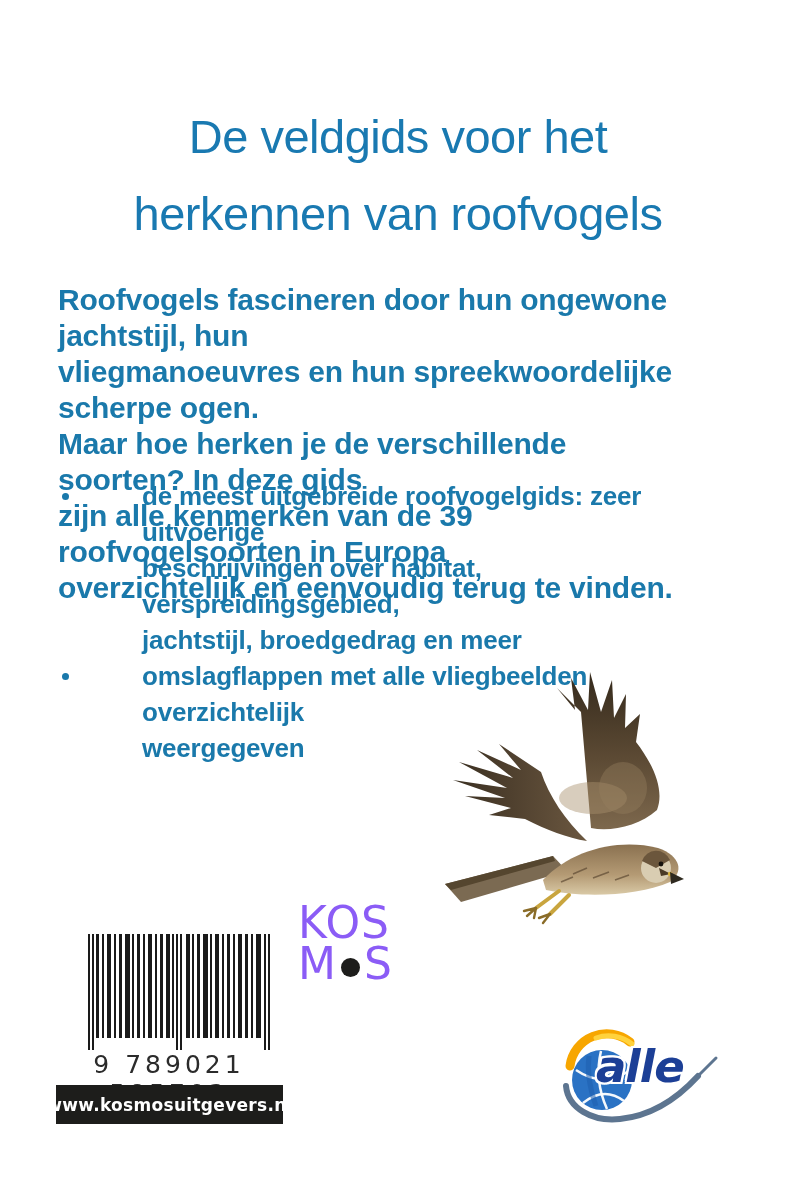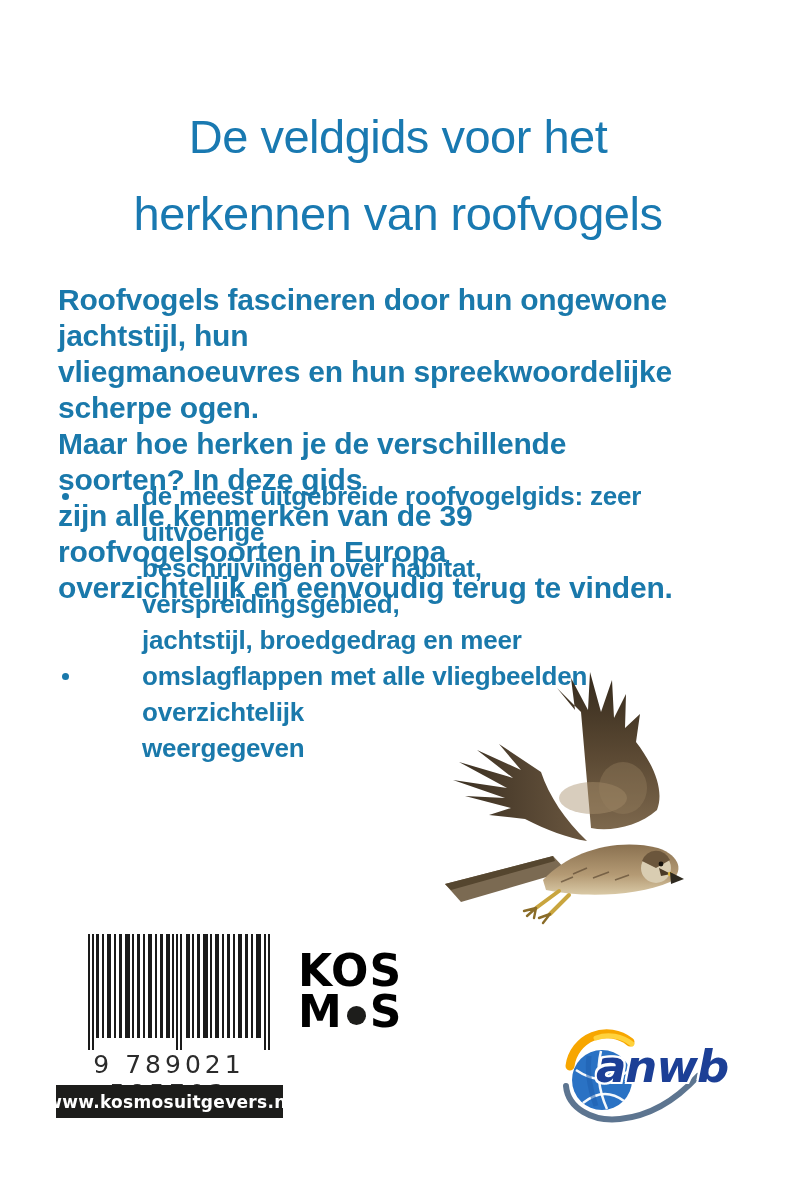--- a/index.html
+++ b/index.html
@@ -32,31 +32,31 @@
   .bird { position:absolute; left:443px; top:668px; }
 
   
   .barcode-bars { position:absolute; left:88px; top:934px; }
   .barcode-number {
     position:absolute; left:50px; top:1050px; width:238px; text-align:center;
     color:#2b2b2b; font-size:25px; font-weight:400; letter-spacing:4px;
     font-family:"DejaVu Sans", sans-serif;
   }
   .www-bar {
-    position:absolute; left:56px; top:1085px; width:227px; height:33px;
+    position:absolute; left:56px; top:1085px; width:227px; height:39px;
     background:#1d1d1b; display:flex; align-items:center; justify-content:center;
   }
   .www-bar span {
     color:#ffffff; font-size:17px; font-weight:700; letter-spacing:0.3px;
     font-family:"DejaVu Sans", sans-serif;
   }
 
   
-  .kosmos { position:absolute; left:298px; top:950px; color:#000000;
-    font-family:"DejaVu Sans", sans-serif; font-weight:700; }
+  .kosmos { position:absolute; left:298px; top:902px; color:#8b5cf6;
+    font-family:"DejaVu Sans", sans-serif; font-weight:400; }
   .kosmos .row { font-size:44px; line-height:41px; letter-spacing:1px; display:flex; align-items:center; }
   .kosmos .o-dot { display:inline-block; width:19px; height:19px; border-radius:50%;
     background:#1d1d1b; margin:8px 4px 0 4px; }
   .imprint {
     position:absolute; left:299px; top:1054px; color:#1d1d1b;
     font-family:"DejaVu Sans", sans-serif; font-size:20px; font-weight:700;
     line-height:27px; white-space:pre-line; letter-spacing:-0.3px;
   }
 
   
@@ -224,16 +224,16 @@
       <path d="M14,40 A37,37 0 0 1 74,16" stroke="#f7a600" stroke-width="9" fill="none" stroke-linecap="round"></path>
       <path d="M40,12 A37,37 0 0 1 76,18" stroke="#ffd23c" stroke-width="5" fill="none" stroke-linecap="round"></path>
       <circle cx="46" cy="54" r="30" fill="#2a72c4"></circle>
       <path d="M20,44 Q46,62 73,45" stroke="#ffffff" stroke-width="2.5" fill="none" opacity="0.95"></path>
       <path d="M27,77 Q48,60 68,75" stroke="#ffffff" stroke-width="2.5" fill="none" opacity="0.95"></path>
       <path d="M45,25 Q38,54 51,83" stroke="#ffffff" stroke-width="2.5" fill="none" opacity="0.95"></path>
       <path d="M33,30 Q30,52 40,80" stroke="#1d5fae" stroke-width="5" fill="none" opacity="0.55"></path>
       <path d="M10,60 C12,82 36,96 64,93 C94,90 120,74 142,50" stroke="#5d7590" stroke-width="6" fill="none" stroke-linecap="round"></path>
       <path d="M142,50 L160,32" stroke="#5d7590" stroke-width="3" fill="none" stroke-linecap="round"></path>
     </svg>
-    <span class="anwb-word">anwb</span>
+    <span class="anwb-word">alle</span>
   </div>
 
 </div>
 
 </body></html>

